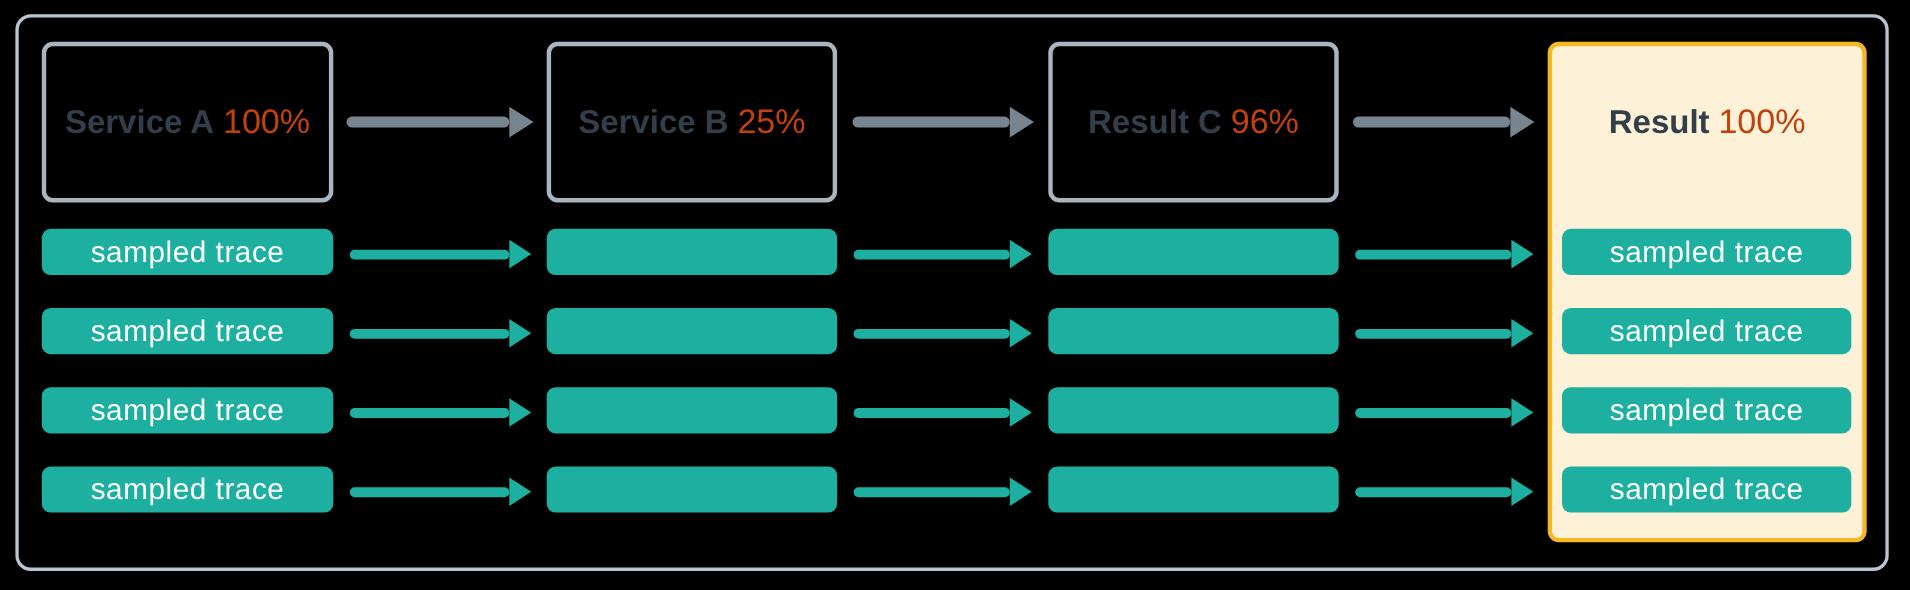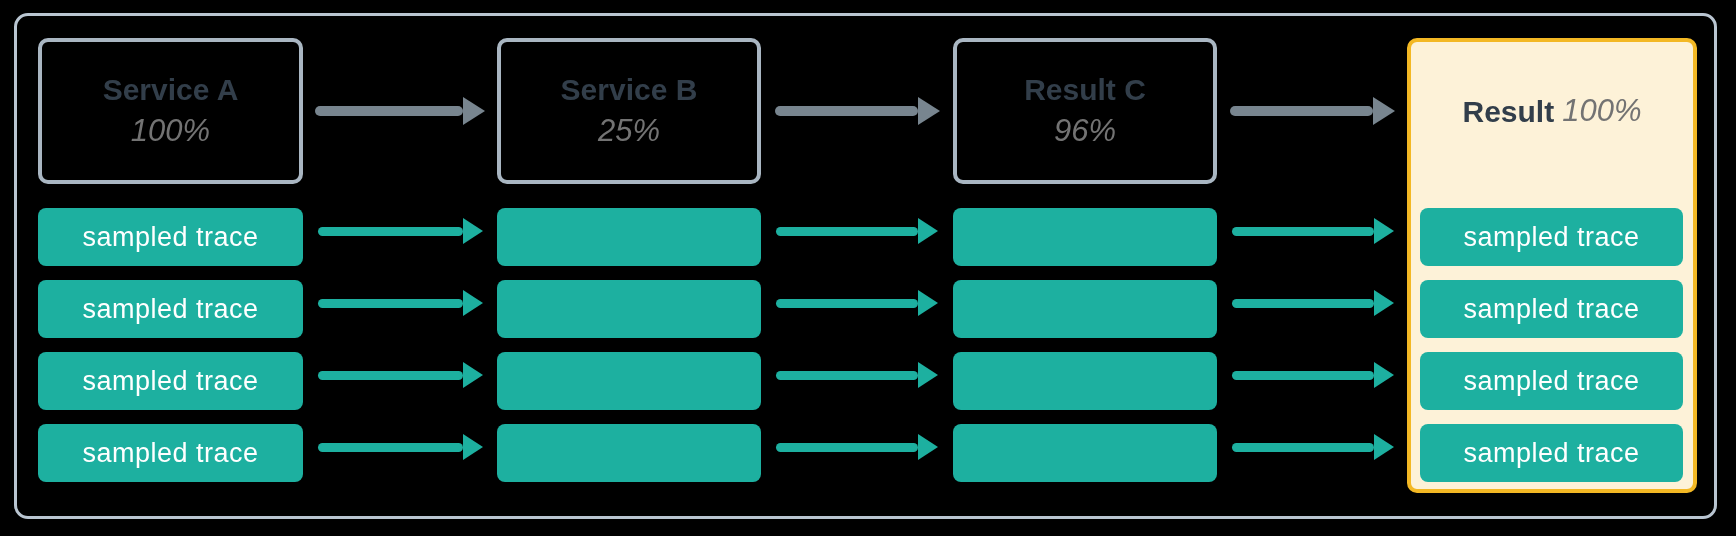--- a/index.html
+++ b/index.html
@@ -7,33 +7,33 @@
     position:relative;width:1736px;height:536px;background:#000;overflow:hidden;
     font-family:"Liberation Sans", sans-serif;
   }
   .outer-frame{
     position:absolute;left:14px;top:13px;width:1703px;height:506px;
     border:3px solid #b9c5d1;border-radius:14px;box-sizing:border-box;
   }
   .svc-box{
     position:absolute;top:38px;height:146px;box-sizing:border-box;
     border:4px solid #a9b6c2;border-radius:10px;
-    display:flex;flex-direction:column;align-items:center;justify-content:center;gap:8px;
+    display:flex;flex-direction:row;align-items:center;justify-content:center;gap:8px;
   }
   .svc-title{font-size:30px;font-weight:700;color:#323e4a;line-height:1.1;}
-  .svc-pct{font-size:31px;font-weight:400;color:#737373;line-height:1.1;font-style:italic;}
+  .svc-pct{font-size:31px;font-weight:400;color:#c2410c;line-height:1.1;}
   .result-box{
     position:absolute;left:1407px;top:38px;width:290px;height:455px;box-sizing:border-box;
     background:#fdf2d8;border:4px solid #f3b824;border-radius:10px;
   }
   .result-header{
     height:138px;display:flex;flex-direction:row;align-items:center;justify-content:center;gap:8px;
   }
   .trace{
-    position:absolute;height:58px;background:#1db0a0;border-radius:8px;box-sizing:border-box;
+    position:absolute;height:42px;background:#1db0a0;border-radius:8px;box-sizing:border-box;
     display:flex;align-items:center;justify-content:center;
   }
   .trace-label{color:#ffffff;font-size:27px;font-weight:400;letter-spacing:0.5px;}
   .c1{left:38px;width:265px}
   .c2{left:497px;width:264px}
   .c3{left:953px;width:264px}
   .c4{left:1420px;width:263px}
   .r1{top:208px}.r2{top:280px}.r3{top:352px}.r4{top:424px}
   .arrow{position:absolute;display:flex;align-items:center;}
   .arrow .bar{flex:1;border-radius:5px;}

